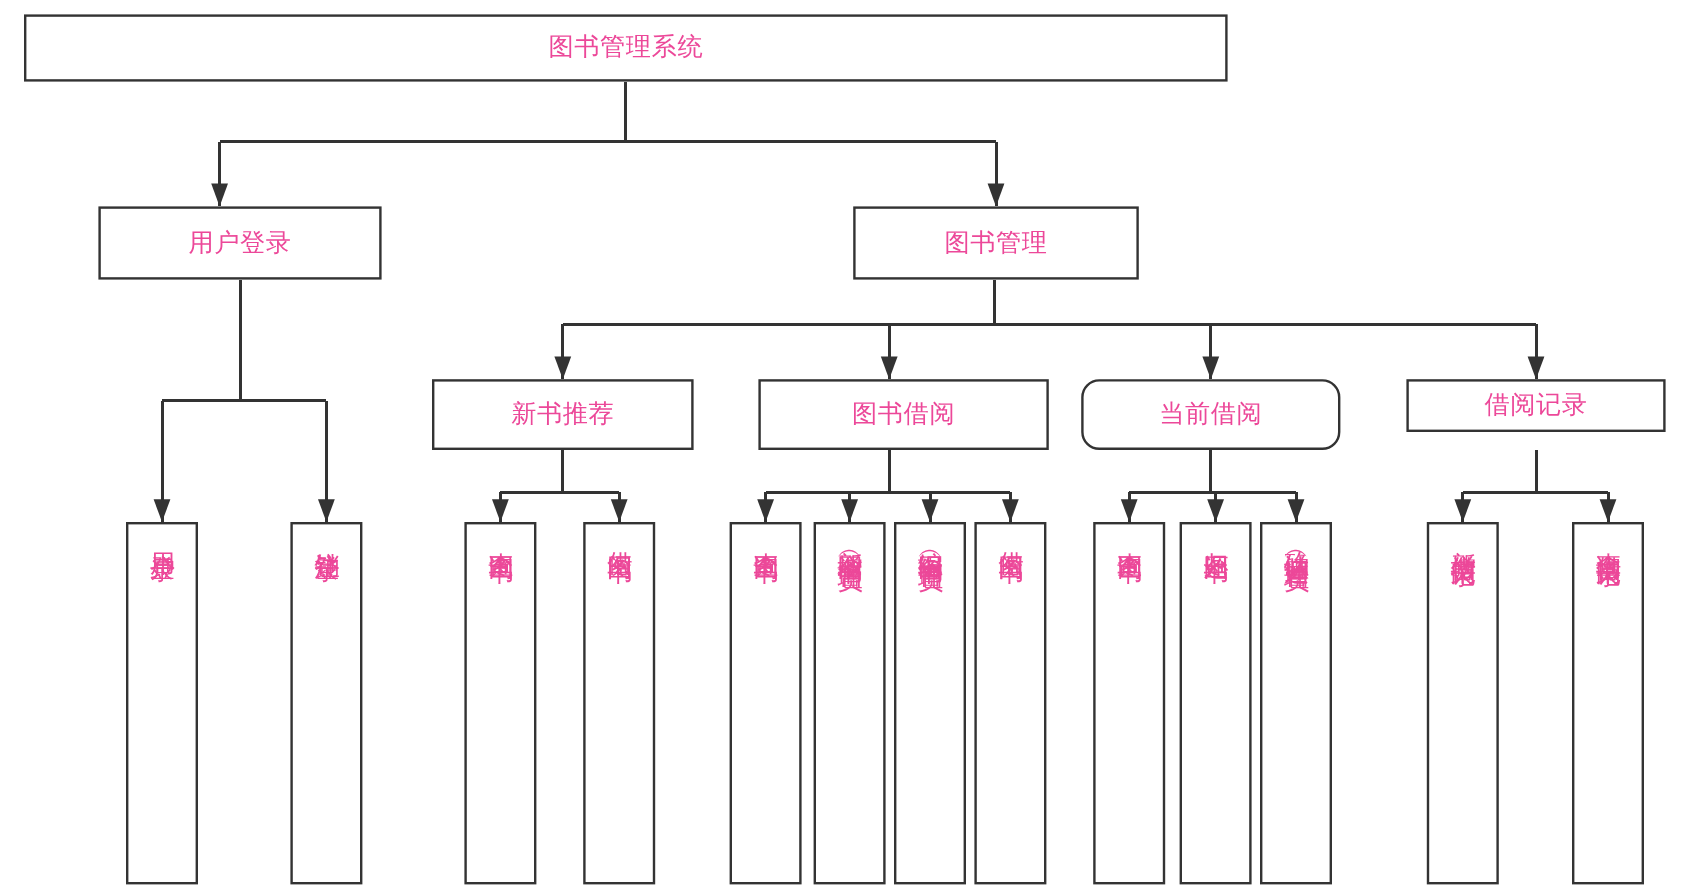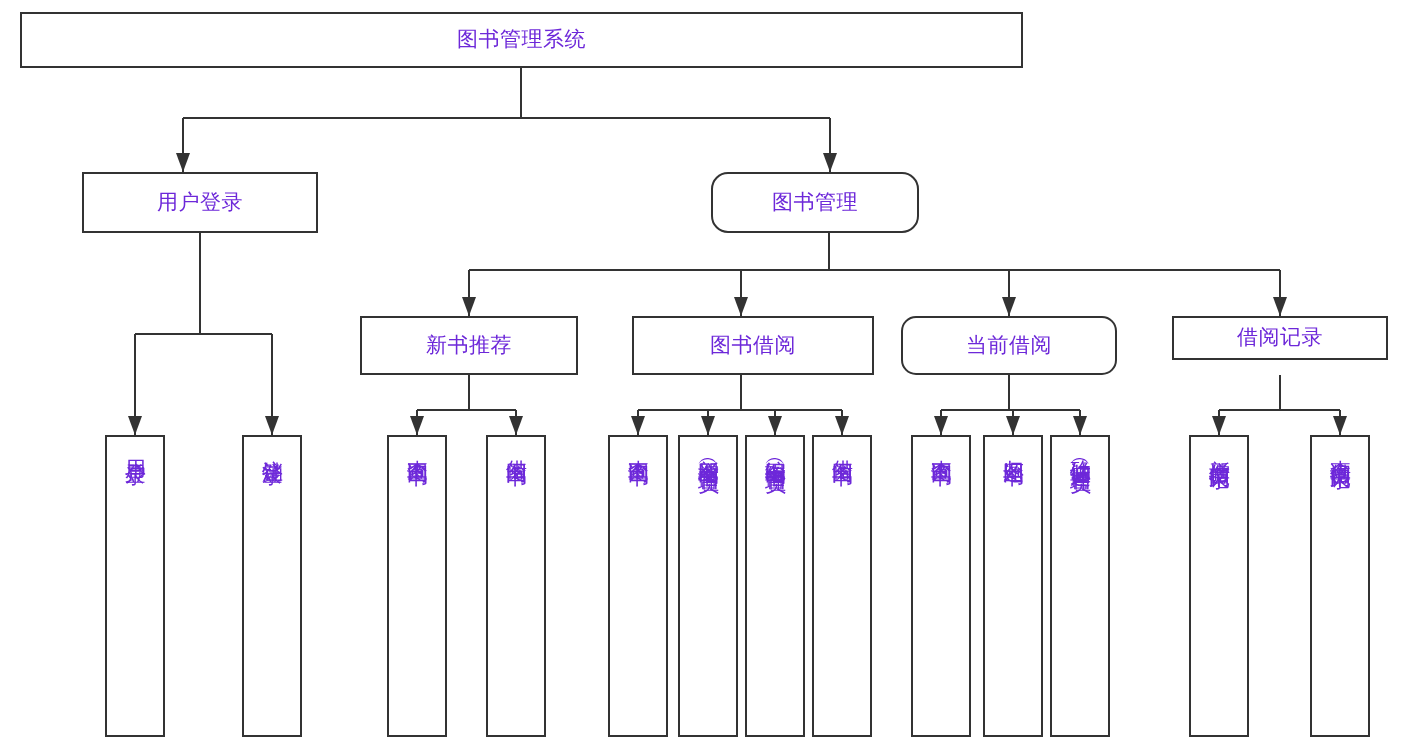--- a/index.html
+++ b/index.html
@@ -32,21 +32,21 @@
     border: 2px solid #333333;
     display: flex;
     align-items: center;
     justify-content: center;
     color: #3a3a3a;
     z-index: 2;
   }
   .node-label {
     display: block;
     line-height: 1.12;
-    color: #6d28d9;
+    color: #ec4899;
     white-space: nowrap;
   }
   .node.horizontal .node-label {
     font-size: 21px;
     letter-spacing: 0.5px;
   }
   .node.vertical {
     align-items: flex-start;
     justify-content: center;
     padding-top: 6px;
@@ -131,21 +131,21 @@
       <polygon points="1333,416 1347,416 1340,435" fill="#333333"></polygon>
     </svg>
 
   <div id="node-layer">
       <div class="node horizontal" style="left: 20px; top: 12px; width: 1003px; height: 56px;">
         <span class="node-label">图书管理系统</span>
       </div>
       <div class="node horizontal" style="left: 82px; top: 172px; width: 236px; height: 61px;">
         <span class="node-label">用户登录</span>
       </div>
-      <div class="node horizontal" style="left: 711px; top: 172px; width: 208px; height: 61px; border-radius: 17px;">
+      <div class="node horizontal" style="left: 711px; top: 172px; width: 238px; height: 61px;">
         <span class="node-label">图书管理</span>
       </div>
       <div class="node horizontal" style="left: 360px; top: 316px; width: 218px; height: 59px;">
         <span class="node-label">新书推荐</span>
       </div>
       <div class="node horizontal" style="left: 632px; top: 316px; width: 242px; height: 59px;">
         <span class="node-label">图书借阅</span>
       </div>
       <div class="node horizontal" style="left: 901px; top: 316px; width: 216px; height: 59px; border-radius: 15px;">
         <span class="node-label">当前借阅</span>

